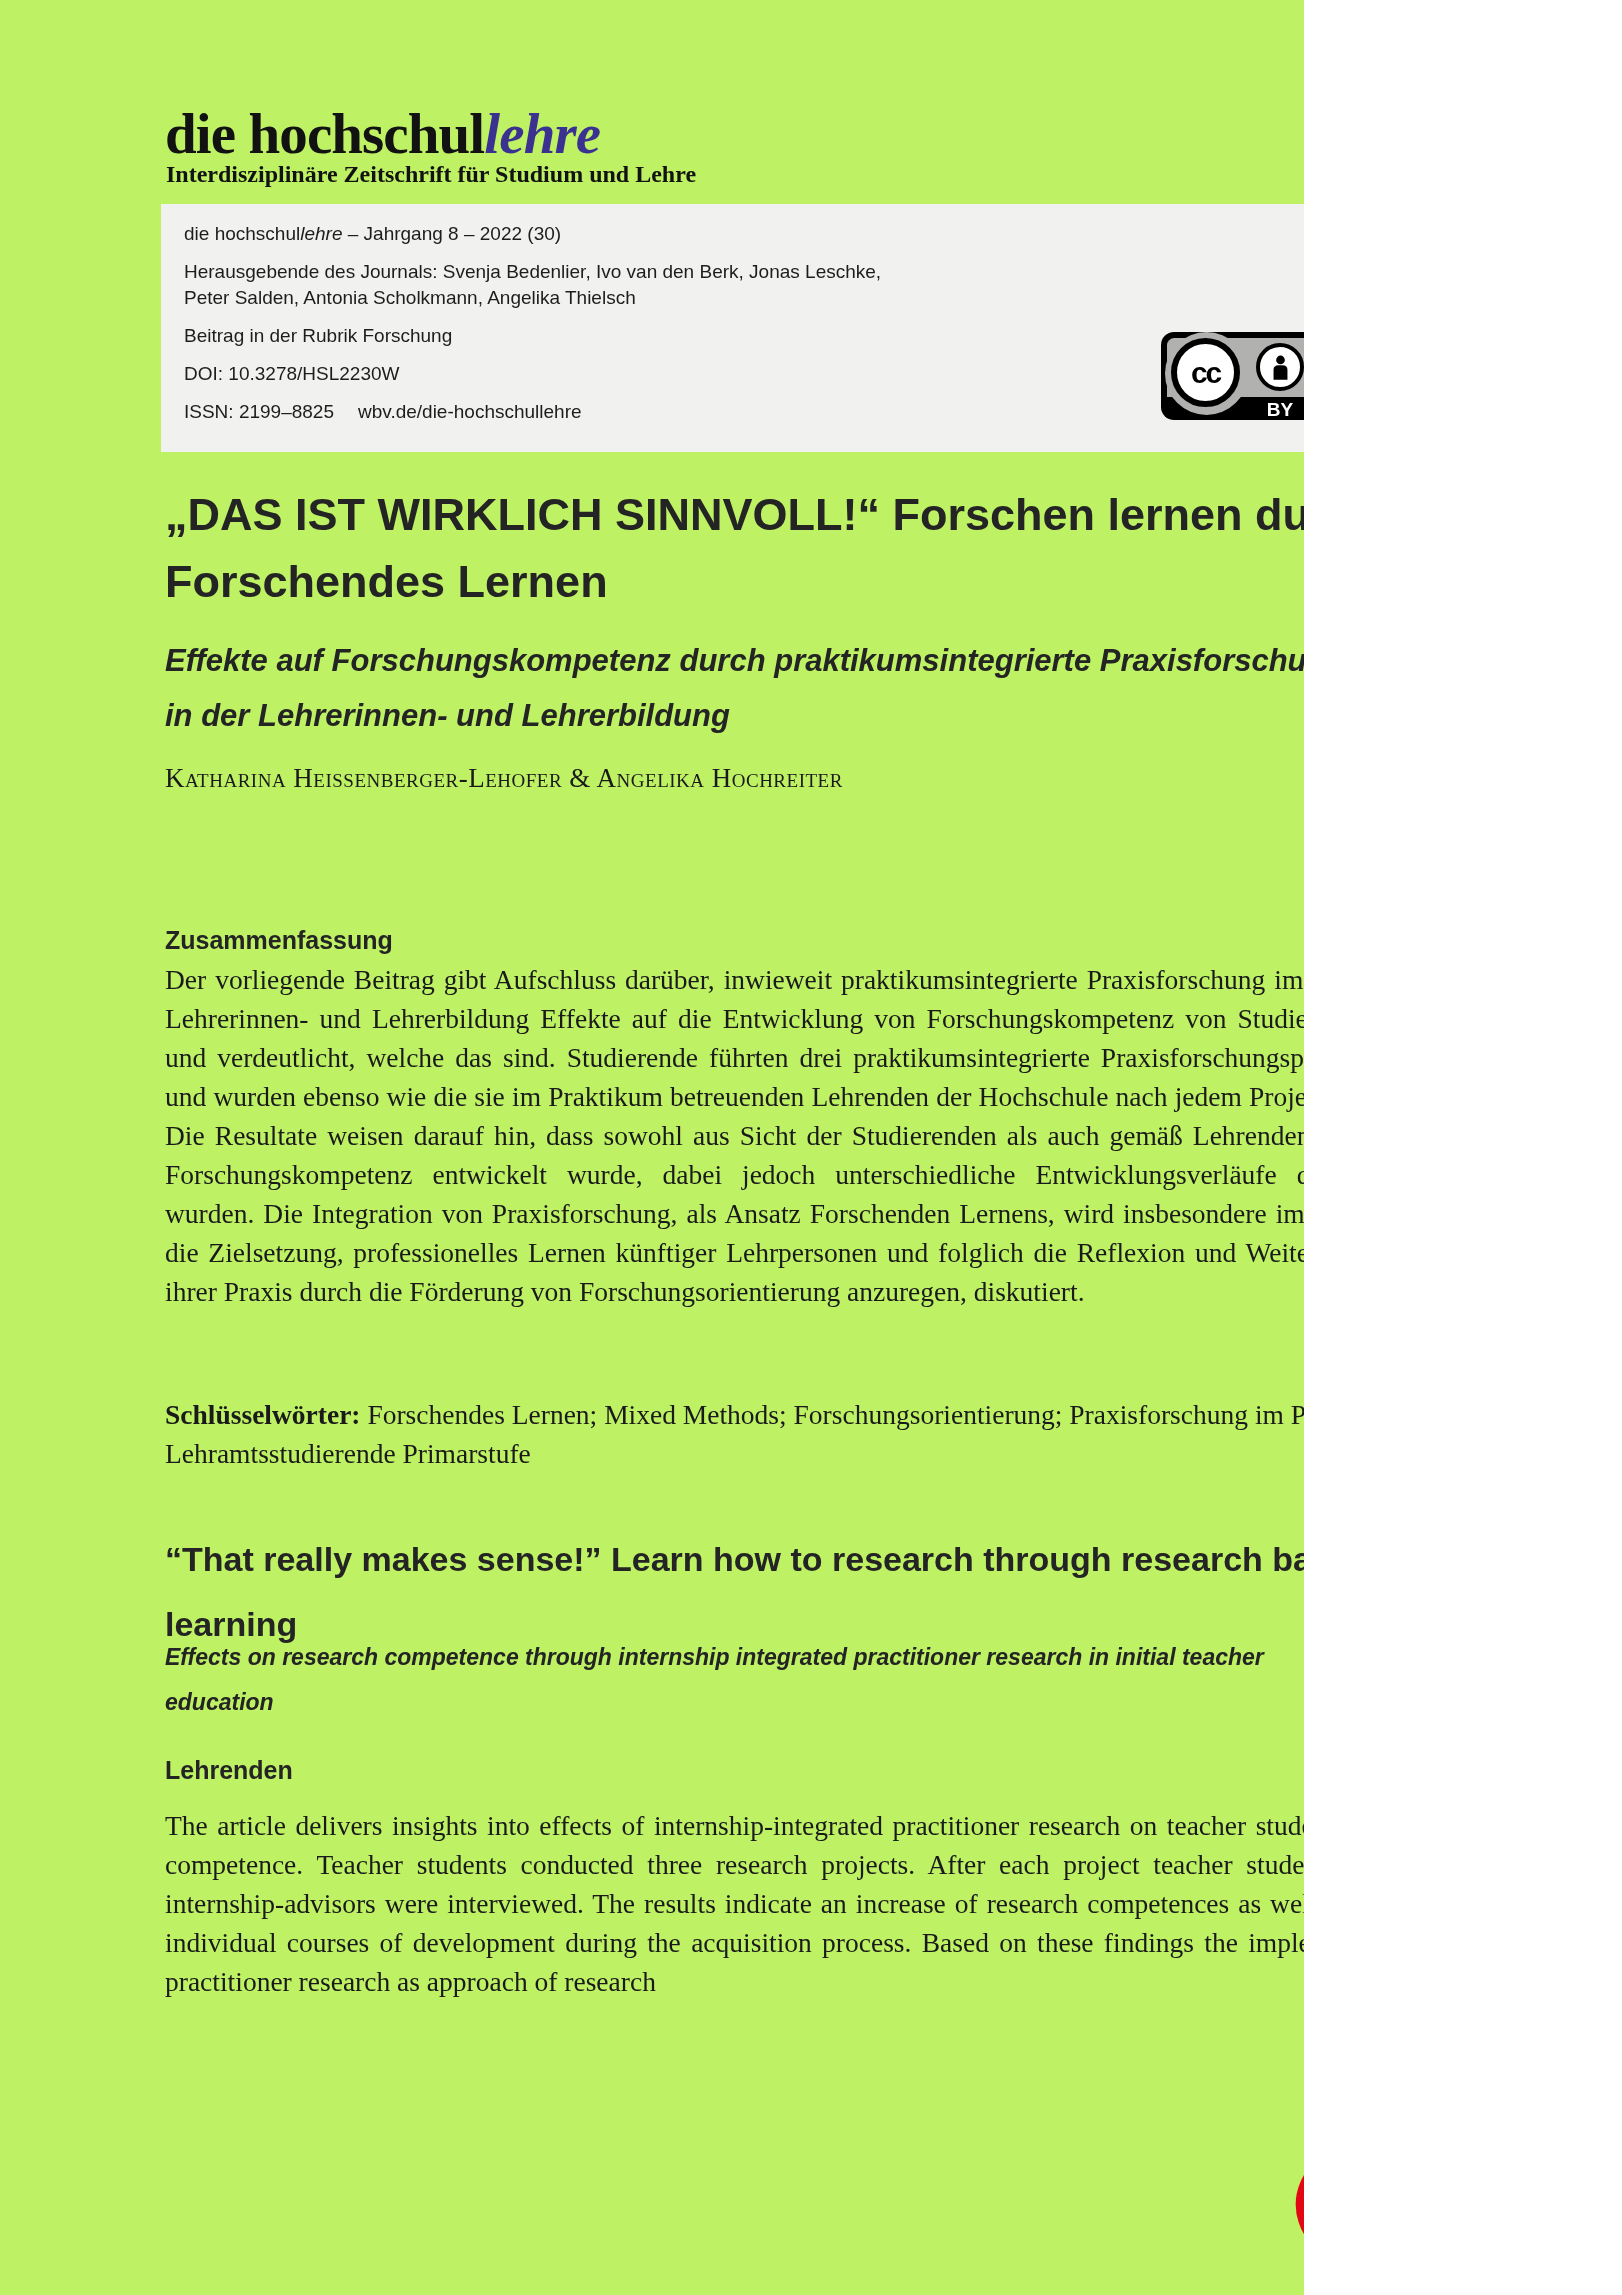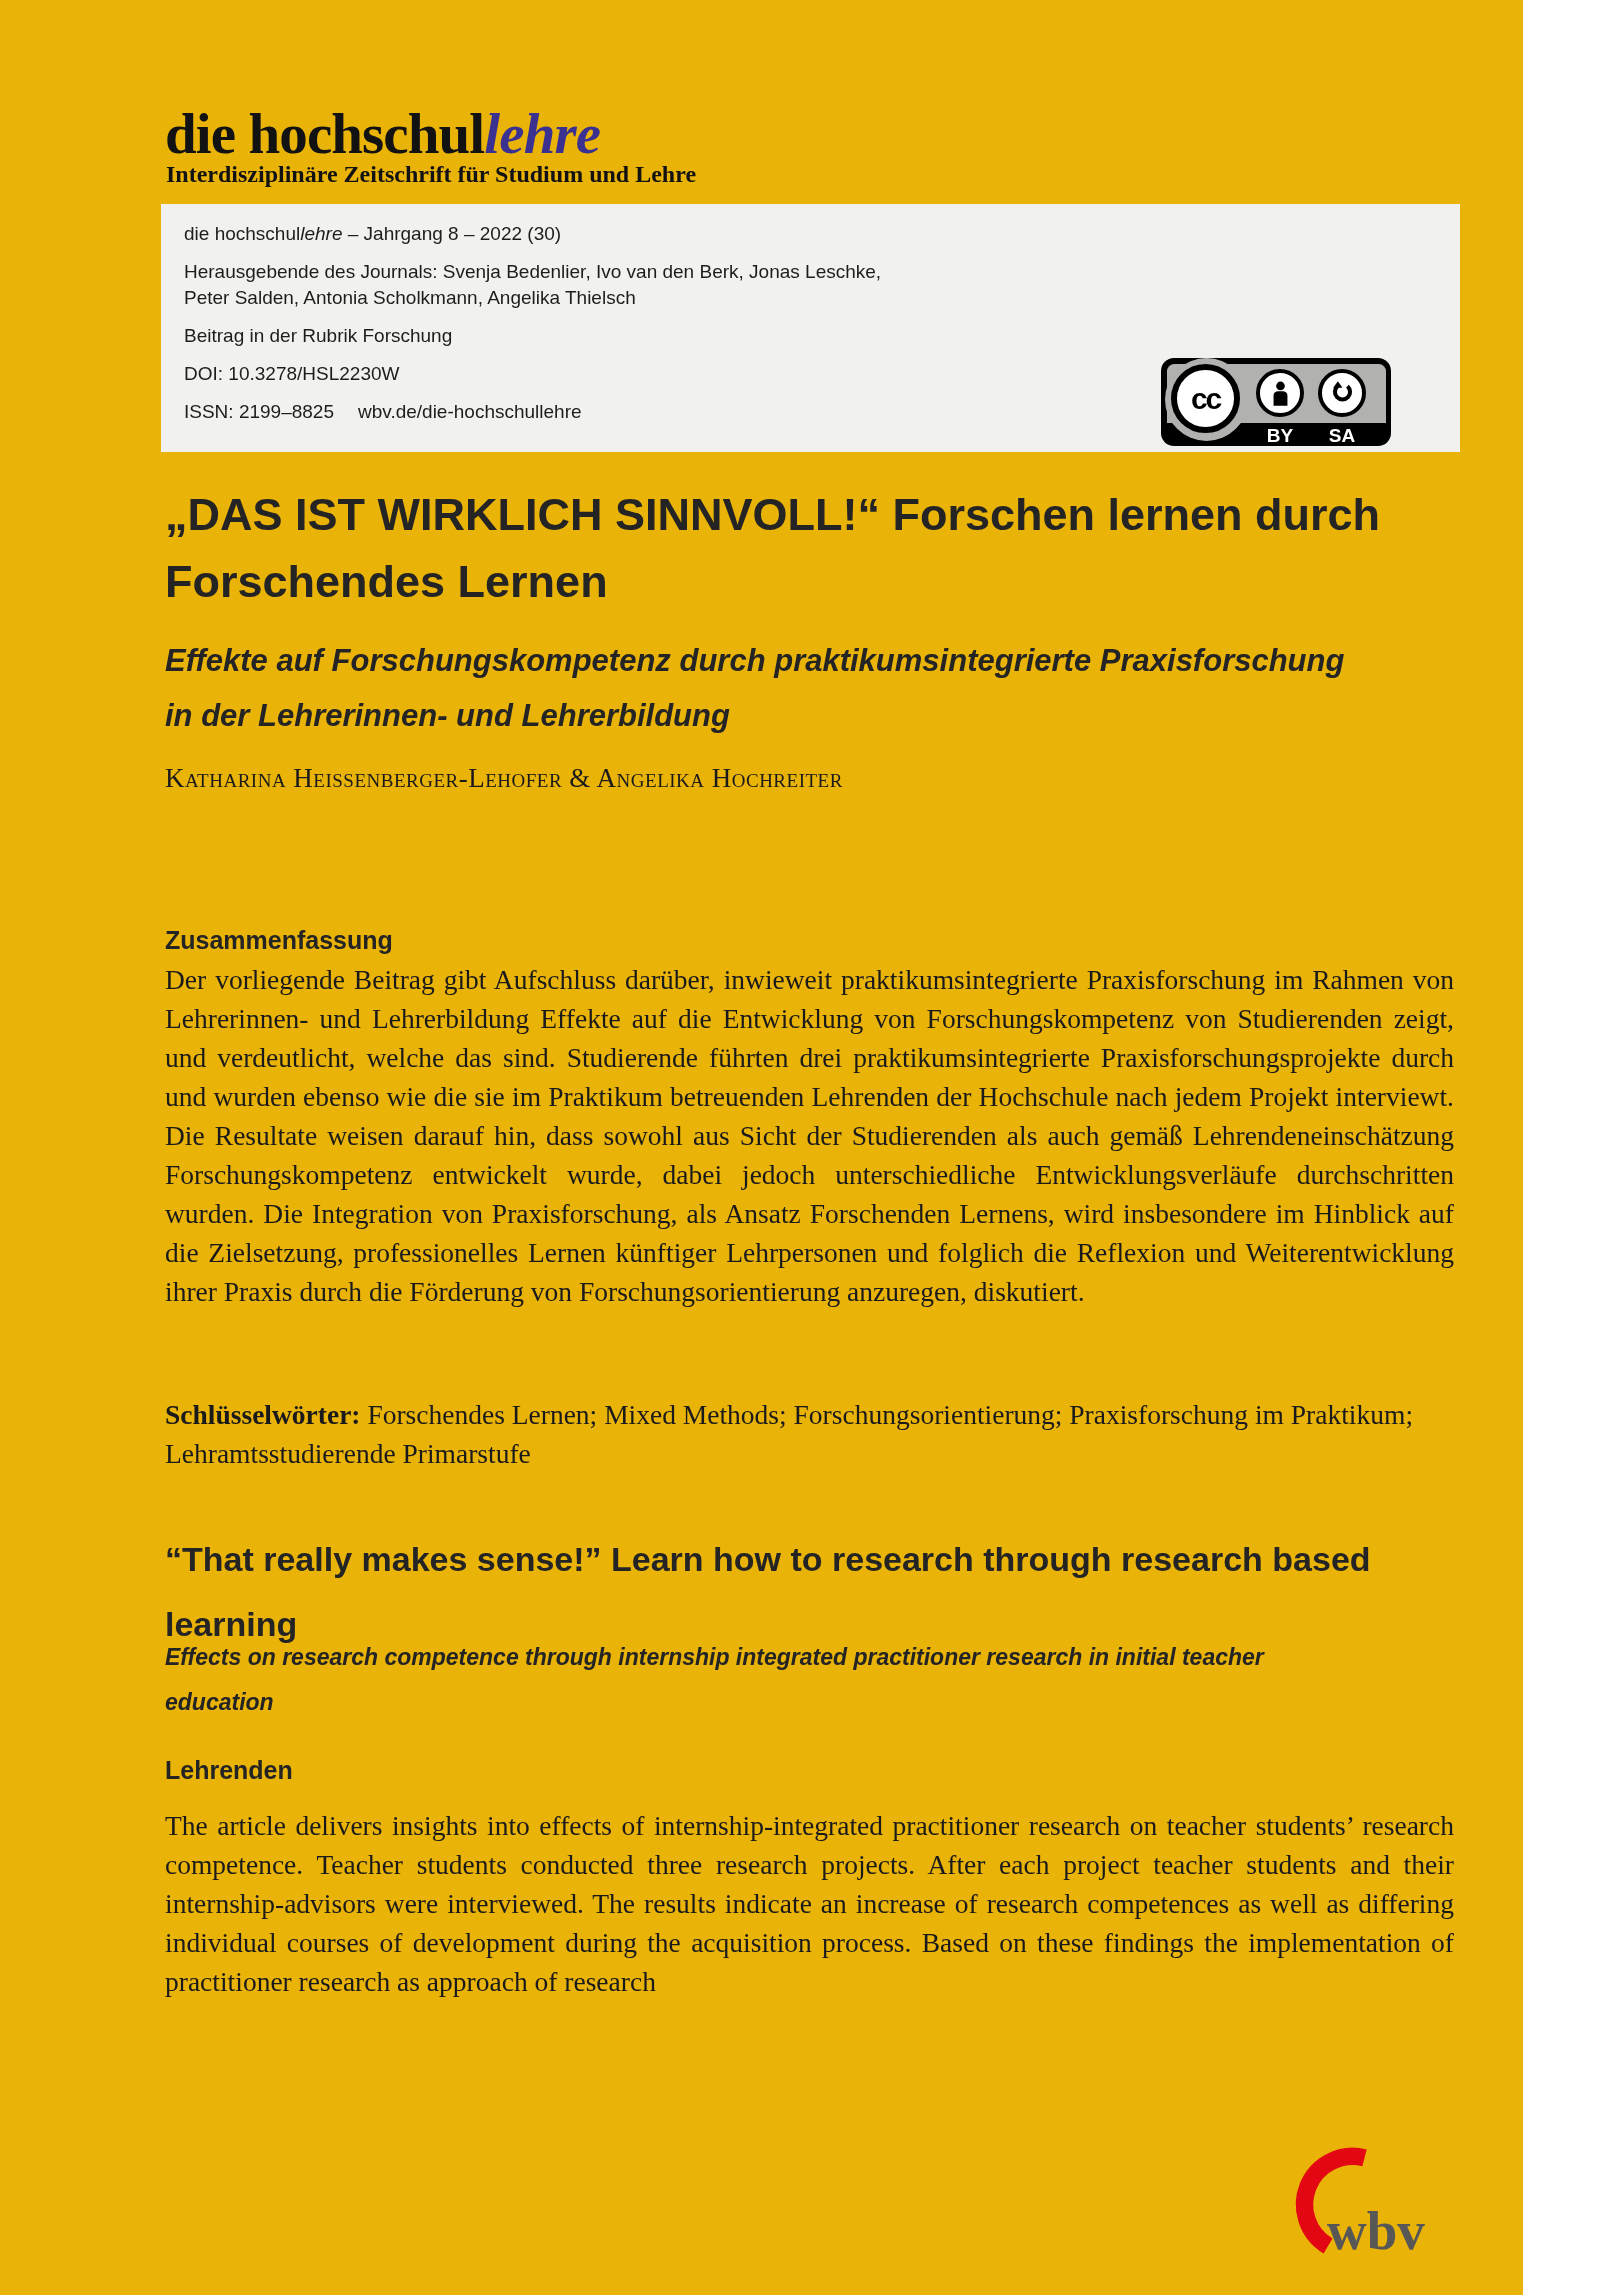--- a/index.html
+++ b/index.html
@@ -7,23 +7,23 @@
     --box-bg:#f1f1f0;
     --badge-gray:#b1b1b0;
     --wbv-red:#e30613;
     --wbv-gray:#575756;
     --text:#1a1a1a;
   }
   *{margin:0;padding:0;box-sizing:border-box;}
   html,body{background:#fff;}
   #page{
     position:relative;
-    width:1523px;
+    width:1304px;
     height:2295px;
-    background:#eab308;
+    background:#bef264;
     overflow:hidden;
     color:var(--text);
     text-decoration:underline;
   }
   
   .logo{
     position:absolute;left:165px;top:105px;
     font-family:"Liberation Serif",serif;
     font-weight:700;
     font-size:57px;
@@ -54,21 +54,21 @@
     font-size:19px;
     line-height:26px;
     color:#1d1d1b;
     padding:16.5px 0 0 23px;
   }
   .metabox .group{margin-bottom:12px;}
   .metabox .ital{font-style:italic;}
   .metabox .website{margin-left:24px;}
   
   .cc-badge{
-    position:absolute;top:154px;right:69px;
+    position:absolute;top:128px;right:69px;
     width:230px;height:88px;
     background:#000;
     border-radius:13px;
   }
   .cc-badge .gray-area{
     position:absolute;left:5.5px;right:5.5px;top:5.5px;height:59px;
     background:var(--badge-gray);
     border-radius:7.3px 7.3px 0 0;
   }
   .cc-badge .cc-notch{

